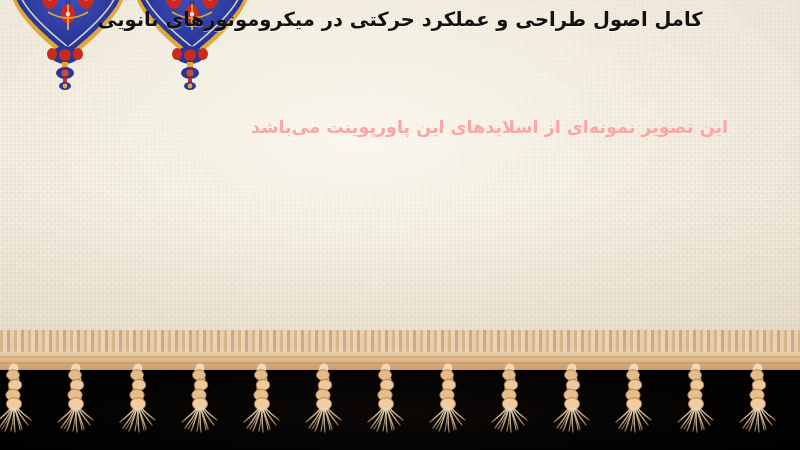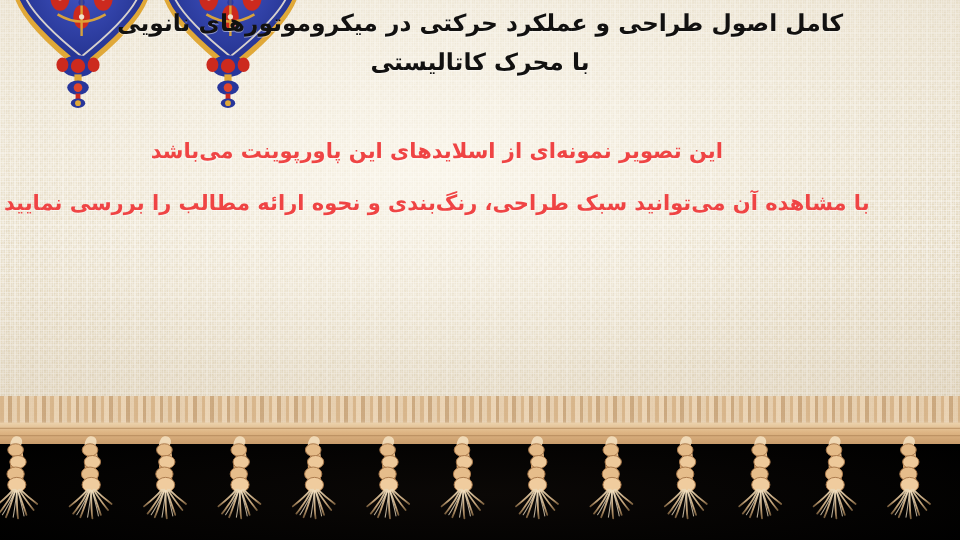--- a/index.html
+++ b/index.html
@@ -71,21 +71,21 @@
     direction:rtl;
   }
   .title-line{
     font-size:19.5px;font-weight:bold;line-height:32px;
     letter-spacing:0px;
     text-shadow:0 1px 0 rgba(255,255,255,.45);
     white-space:nowrap;
   }
   #body-block{
     position:absolute;top:106px;left:0;width:728px;
-    text-align:center;color:#ef4444;direction:rtl;
+    text-align:right;color:#fca5a5;direction:rtl;
   }
   .body-line{
     font-size:17.5px;font-weight:bold;line-height:43px;
     text-shadow:0 1px 0 rgba(255,255,255,.42);
     white-space:nowrap;
   }
 </style>
 </head>
 <body>
 
@@ -225,26 +225,24 @@
       <ellipse cx="21" cy="29" rx="9" ry="6" fill="#27369b"></ellipse>
       <ellipse cx="21" cy="29" rx="3.6" ry="3.6" fill="#e0452c"></ellipse>
       <rect x="19" y="34" width="4" height="5" fill="#cc2a1e"></rect>
       <ellipse cx="21" cy="42" rx="6" ry="4" fill="#27369b"></ellipse>
       <ellipse cx="21" cy="42" rx="2.4" ry="2.4" fill="#e0a838"></ellipse>
     </svg>
   </div>
 
   <div id="title-block">
     <div class="title-line">کامل اصول طراحی و عملکرد حرکتی در میکروموتورهای نانویی</div>
-    <div class="title-line">با محرک کاتالیستی</div>
   </div>
 
   <div id="body-block">
     <div class="body-line">این تصویر نمونه‌ای از اسلایدهای این پاورپوینت می‌باشد</div>
-    <div class="body-line">با مشاهده آن می‌توانید سبک طراحی، رنگ‌بندی و نحوه ارائه مطالب را بررسی نمایید</div>
   </div>
 
   <div id="bottom-band"></div>
 
   <div id="fringe">
     <svg width="800" height="98" viewBox="0 0 800 98" xmlns="http://www.w3.org/2000/svg">
       <defs>
         <linearGradient id="ropeG" x1="0" y1="0" x2="0" y2="1">
           <stop offset="0%" stop-color="#f0d9b6"></stop>
           <stop offset="45%" stop-color="#dcac76"></stop>

